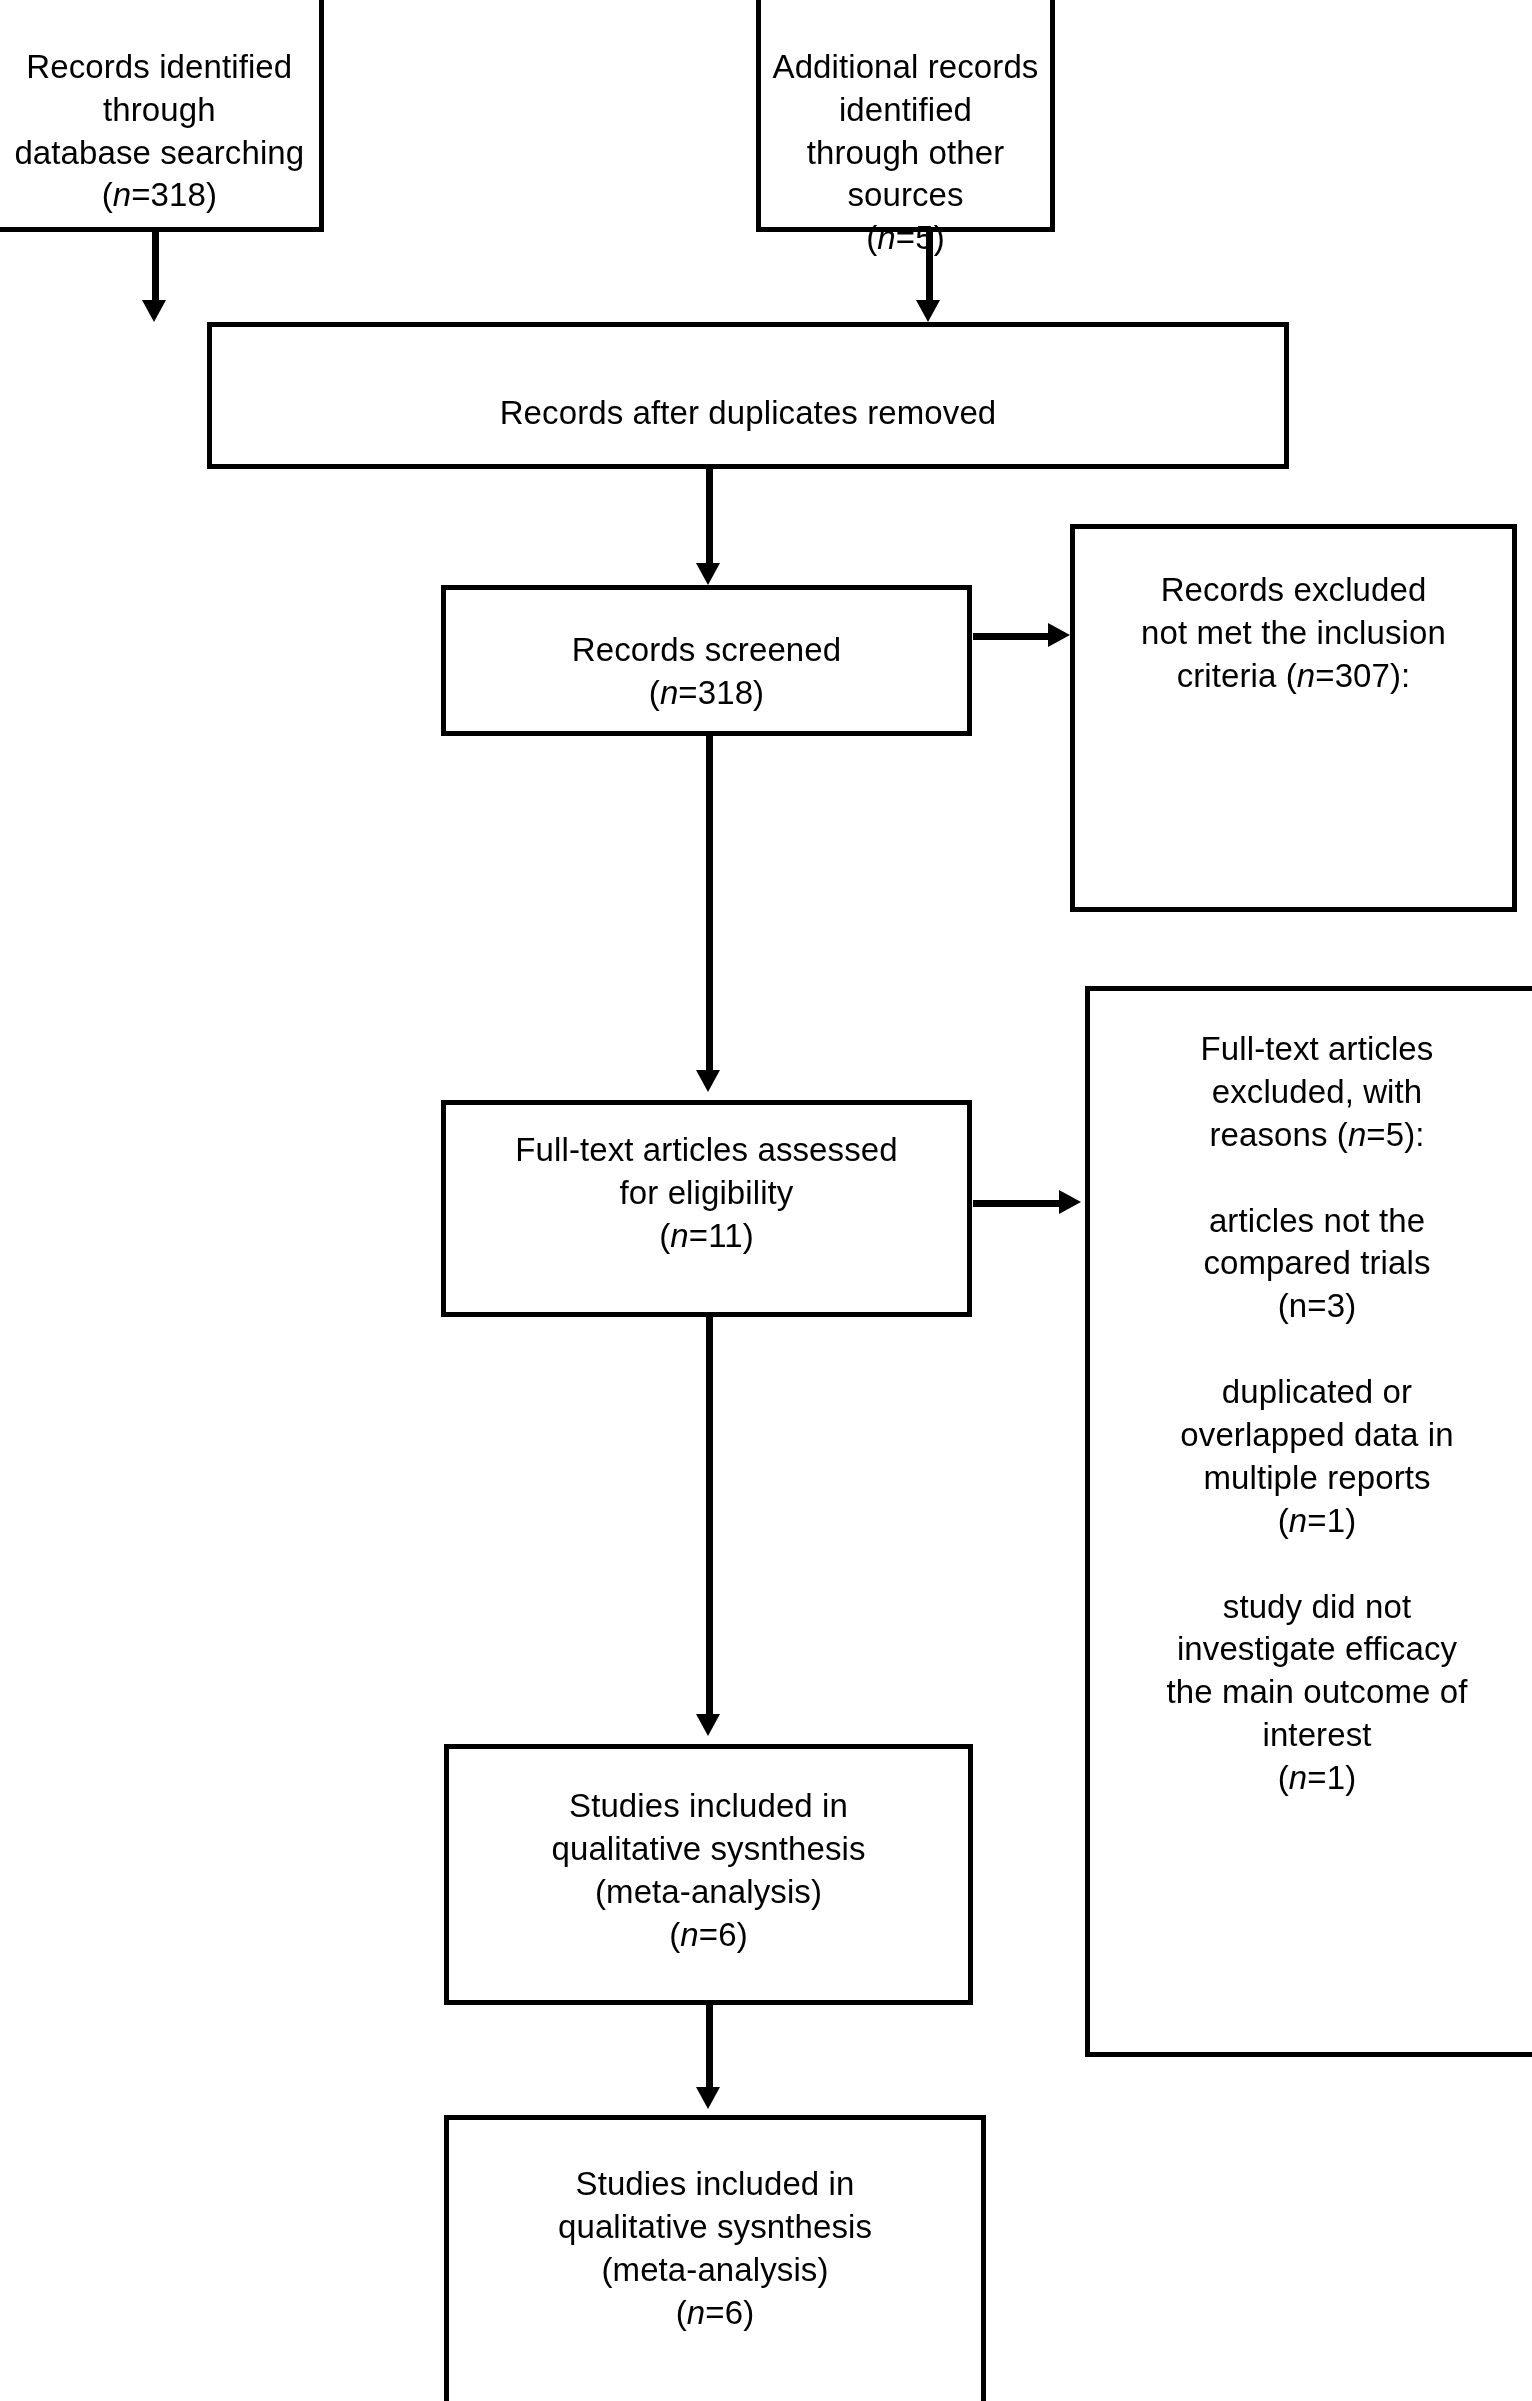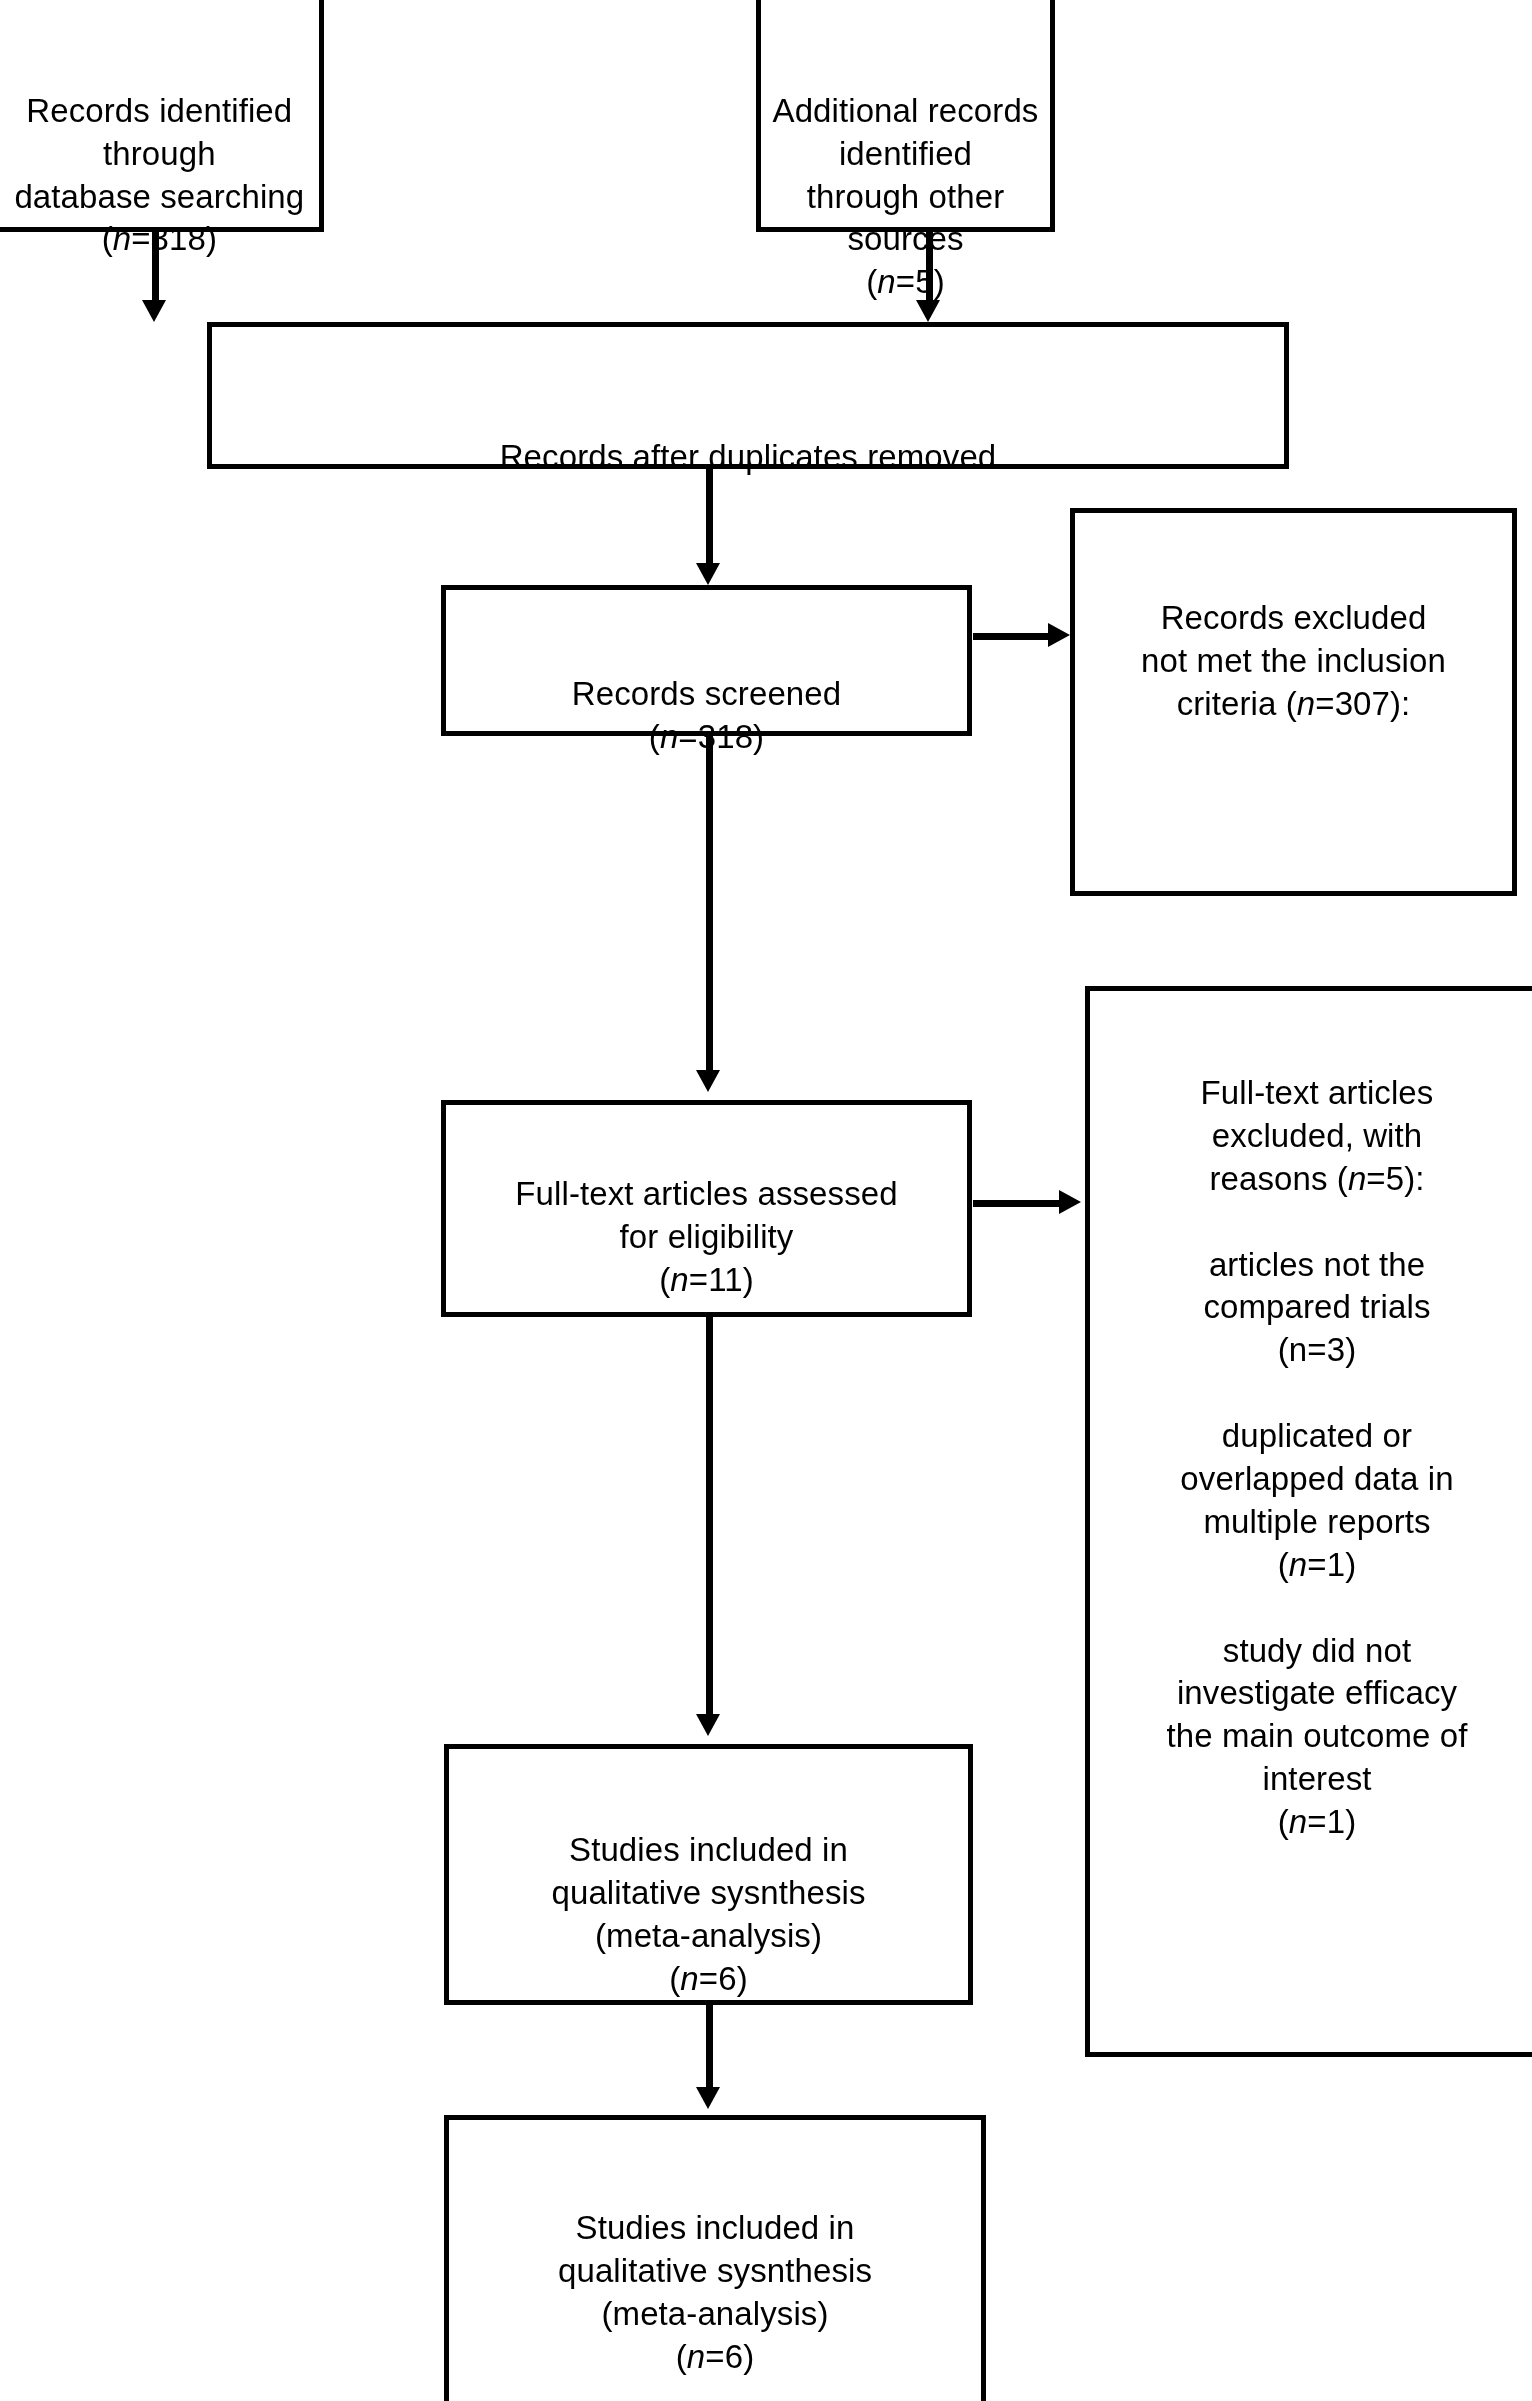--- a/index.html
+++ b/index.html
@@ -26,21 +26,20 @@
     justify-content: center;
     text-align: center;
     line-height: 1.30;
     font-size: 33px;
     letter-spacing: 0.1px;
   }
   .box .txt {
     display: block;
     width: 100%;
     white-space: pre-line;
-    margin-top: 44px;
   }
   .ital { font-style: italic; }
 
   
   .vline {
     position: absolute;
     background: #000000;
     width: 6.6px;
   }
   .hline {
@@ -63,21 +62,21 @@
     border-top: 12.5px solid transparent;
     border-bottom: 12.5px solid transparent;
     border-left: 22px solid #000000;
   }
 
   
   #box-db-search       { left: -5.2px;   top: -5.2px;    width: 329px;  height: 237px;  padding-top: 46px; }
   #box-other-sources   { left: 756px; top: -5.2px;    width: 299px;  height: 237px;  padding-top: 46px; }
   #box-duplicates      { left: 207px;  top: 322px;   width: 1082px; height: 147px;  padding-top: 65px; }
   #box-screened        { left: 441px;  top: 585px;   width: 531px;  height: 151px;  padding-top: 39px; }
-  #box-excluded        { left: 1070px; top: 508px;   width: 447px;  height: 388px;  padding-top: 40px; justify-content: center; }
+  #box-excluded        { left: 1070px; top: 524px;   width: 447px;  height: 388px;  padding-top: 40px; justify-content: center; }
   #box-fulltext        { left: 441px;  top: 1100px;  width: 531px;  height: 217px;  padding-top: 24px; }
   #box-excl-reasons    { left: 1085px; top: 986px;  width: 464px;  height: 1071px; padding-top: 37px; }
   #box-qual-synth      { left: 444px;  top: 1744px;  width: 529px;  height: 261px;  padding-top: 36px; }
   #box-final           { left: 444px;  top: 2115px;  width: 542px;  height: 294px;  padding-top: 43px; }
 
   
   #conn-db-v      { left: 152px;  top: 227px;  height: 81px; }
   #conn-db-a      { left: 142px;  top: 300px; }
   #conn-other-v   { left: 926px; top: 227px;  height: 81px; }
   #conn-other-a   { left: 916px; top: 300px; }

